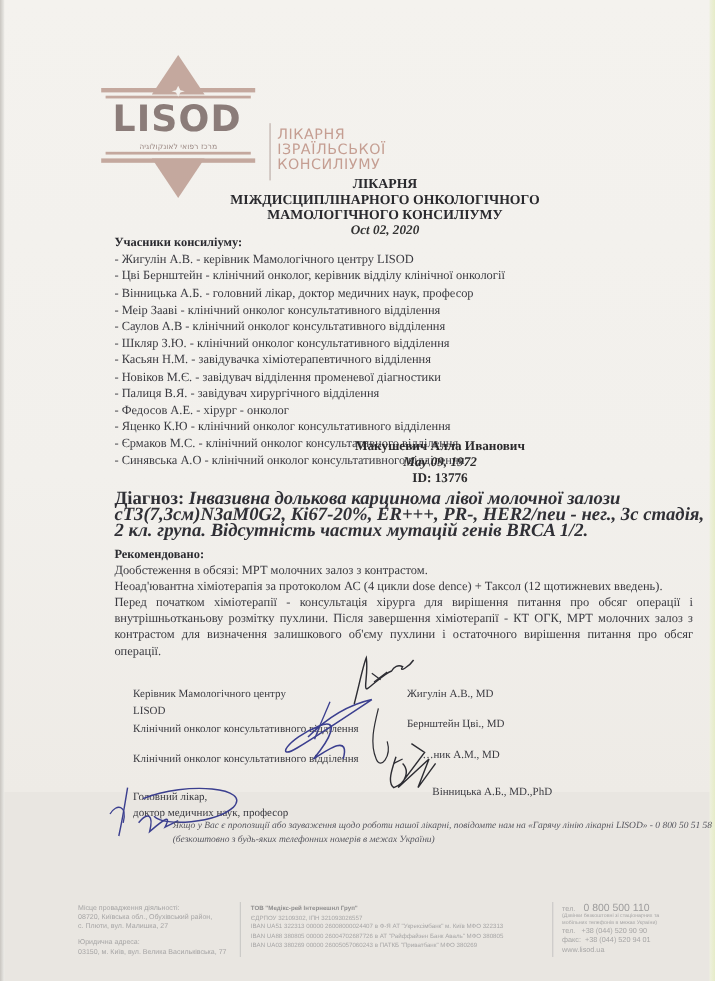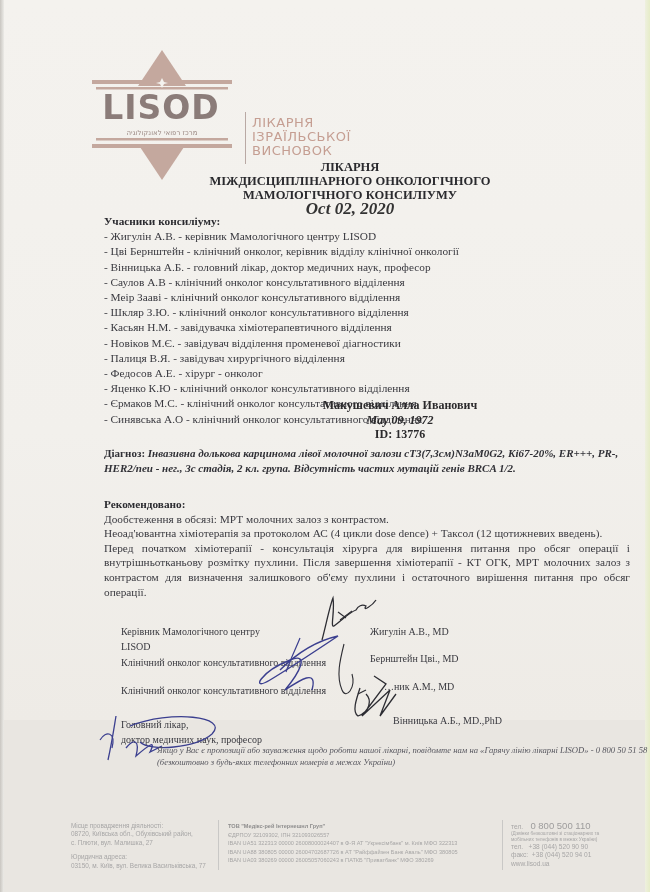--- a/index.html
+++ b/index.html
@@ -33,29 +33,29 @@
   .logo-divider { position:absolute; left:163px; top:62px; width:1px; height:52px; background:#b9a9a4; }
   .logo-sub {
     position:absolute; left:170px; top:66px;
     font-family:"DejaVu Sans", sans-serif; font-size:13px; line-height:14px; color:#c59e92;
     letter-spacing:0.5px;
   }
 
   
   .title-block { position:absolute; left:150px; top:160px; width:400px; text-align:center; }
   .title-block .t { font-weight:bold; font-size:12.5px; line-height:14px; color:#2a2a2e; }
-  .title-block .d { font-style:italic; font-weight:bold; font-size:17px; line-height:14px; color:#333; }
+  .title-block .d { font-style:italic; font-weight:bold; font-size:12px; line-height:14px; color:#333; }
 
   .participants { position:absolute; left:104px; top:214px; width:440px; font-size:11.3px; line-height:15.2px; color:#3a3a40; }
   .participants .heading { font-weight:bold; color:#2b2b30; }
 
   .patient { position:absolute; left:250px; top:398px; width:300px; text-align:center; font-weight:bold; font-size:12px; line-height:14.5px; }
   .patient .dob { font-style:italic; }
 
-  .diagnosis { position:absolute; left:104px; top:446px; width:540px; font-size:11px; line-height:14.5px; color:#303036; }
+  .diagnosis { position:absolute; left:104px; top:446px; width:540px; font-size:17px; line-height:14.5px; color:#303036; }
   .diagnosis .label { font-weight:bold; }
   .diagnosis .text { font-weight:bold; font-style:italic; }
 
   .recommended { position:absolute; left:104px; top:497px; width:526px; font-size:11.3px; line-height:14.6px; color:#3a3a40; text-align:justify; }
   .recommended .heading { font-weight:bold; color:#2b2b30; }
   .recommended p { margin:0; }
 
   .sig-row { position:absolute; font-size:10px; line-height:14.5px; color:#3a3a40; }
 
   .hotline { position:absolute; left:117px; top:745px; width:525px; font-style:italic; font-size:8.6px; line-height:11.5px; color:#56565e;margin-left:40px; }
@@ -93,38 +93,38 @@
       <rect x="10" y="94" width="140" height="4" fill="#c4a89e"></rect>
 
       <polygon points="80,28 82,32 86,33 82,34 80,38 78,34 74,33 78,32" fill="#f4f2ee"></polygon>
     </svg>
     <div class="logo-word">LISOD</div>
     <div class="logo-hebrew" dir="rtl">מרכז רפואי לאונקולוגיה</div>
     <div class="logo-divider"></div>
     <div class="logo-sub">
       <div>ЛІКАРНЯ</div>
       <div>ІЗРАЇЛЬСЬКОЇ</div>
-      <div>ВИСНОВОК</div>
+      <div>КОНСИЛІУМУ</div>
     </div>
   </div>
 
   <div class="title-block">
     <div class="t">ЛІКАРНЯ</div>
     <div class="t">МІЖДИСЦИПЛІНАРНОГО ОНКОЛОГІЧНОГО</div>
     <div class="t">МАМОЛОГІЧНОГО КОНСИЛІУМУ</div>
     <div class="d">Oct 02, 2020</div>
   </div>
 
   <div class="participants">
     <div class="heading">Учасники консиліуму:</div>
     <div>- Жигулін А.В. - керівник Мамологічного центру LISOD</div>
     <div>- Цві Бернштейн - клінічний онколог, керівник відділу клінічної онкології</div>
     <div>- Вінницька А.Б. - головний лікар, доктор медичних наук, професор</div>
+    <div>- Меір Зааві - клінічний онколог консультативного відділення</div>
     <div>- Саулов А.В - клінічний онколог консультативного відділення</div>
-    <div>- Меір Зааві - клінічний онколог консультативного відділення</div>
     <div>- Шкляр З.Ю. - клінічний онколог консультативного відділення</div>
     <div>- Касьян Н.М. - завідувачка хіміотерапевтичного відділення</div>
     <div>- Новіков М.Є. - завідувач відділення променевої діагностики</div>
     <div>- Палиця В.Я. - завідувач хирургічного відділення</div>
     <div>- Федосов А.Е. - хірург - онколог</div>
     <div>- Яценко К.Ю -  клінічний онколог консультативного відділення</div>
     <div>- Єрмаков М.С. - клінічний онколог консультативного відділення</div>
     <div>- Синявська А.О - клінічний онколог консультативного відділення</div>
   </div>
 

